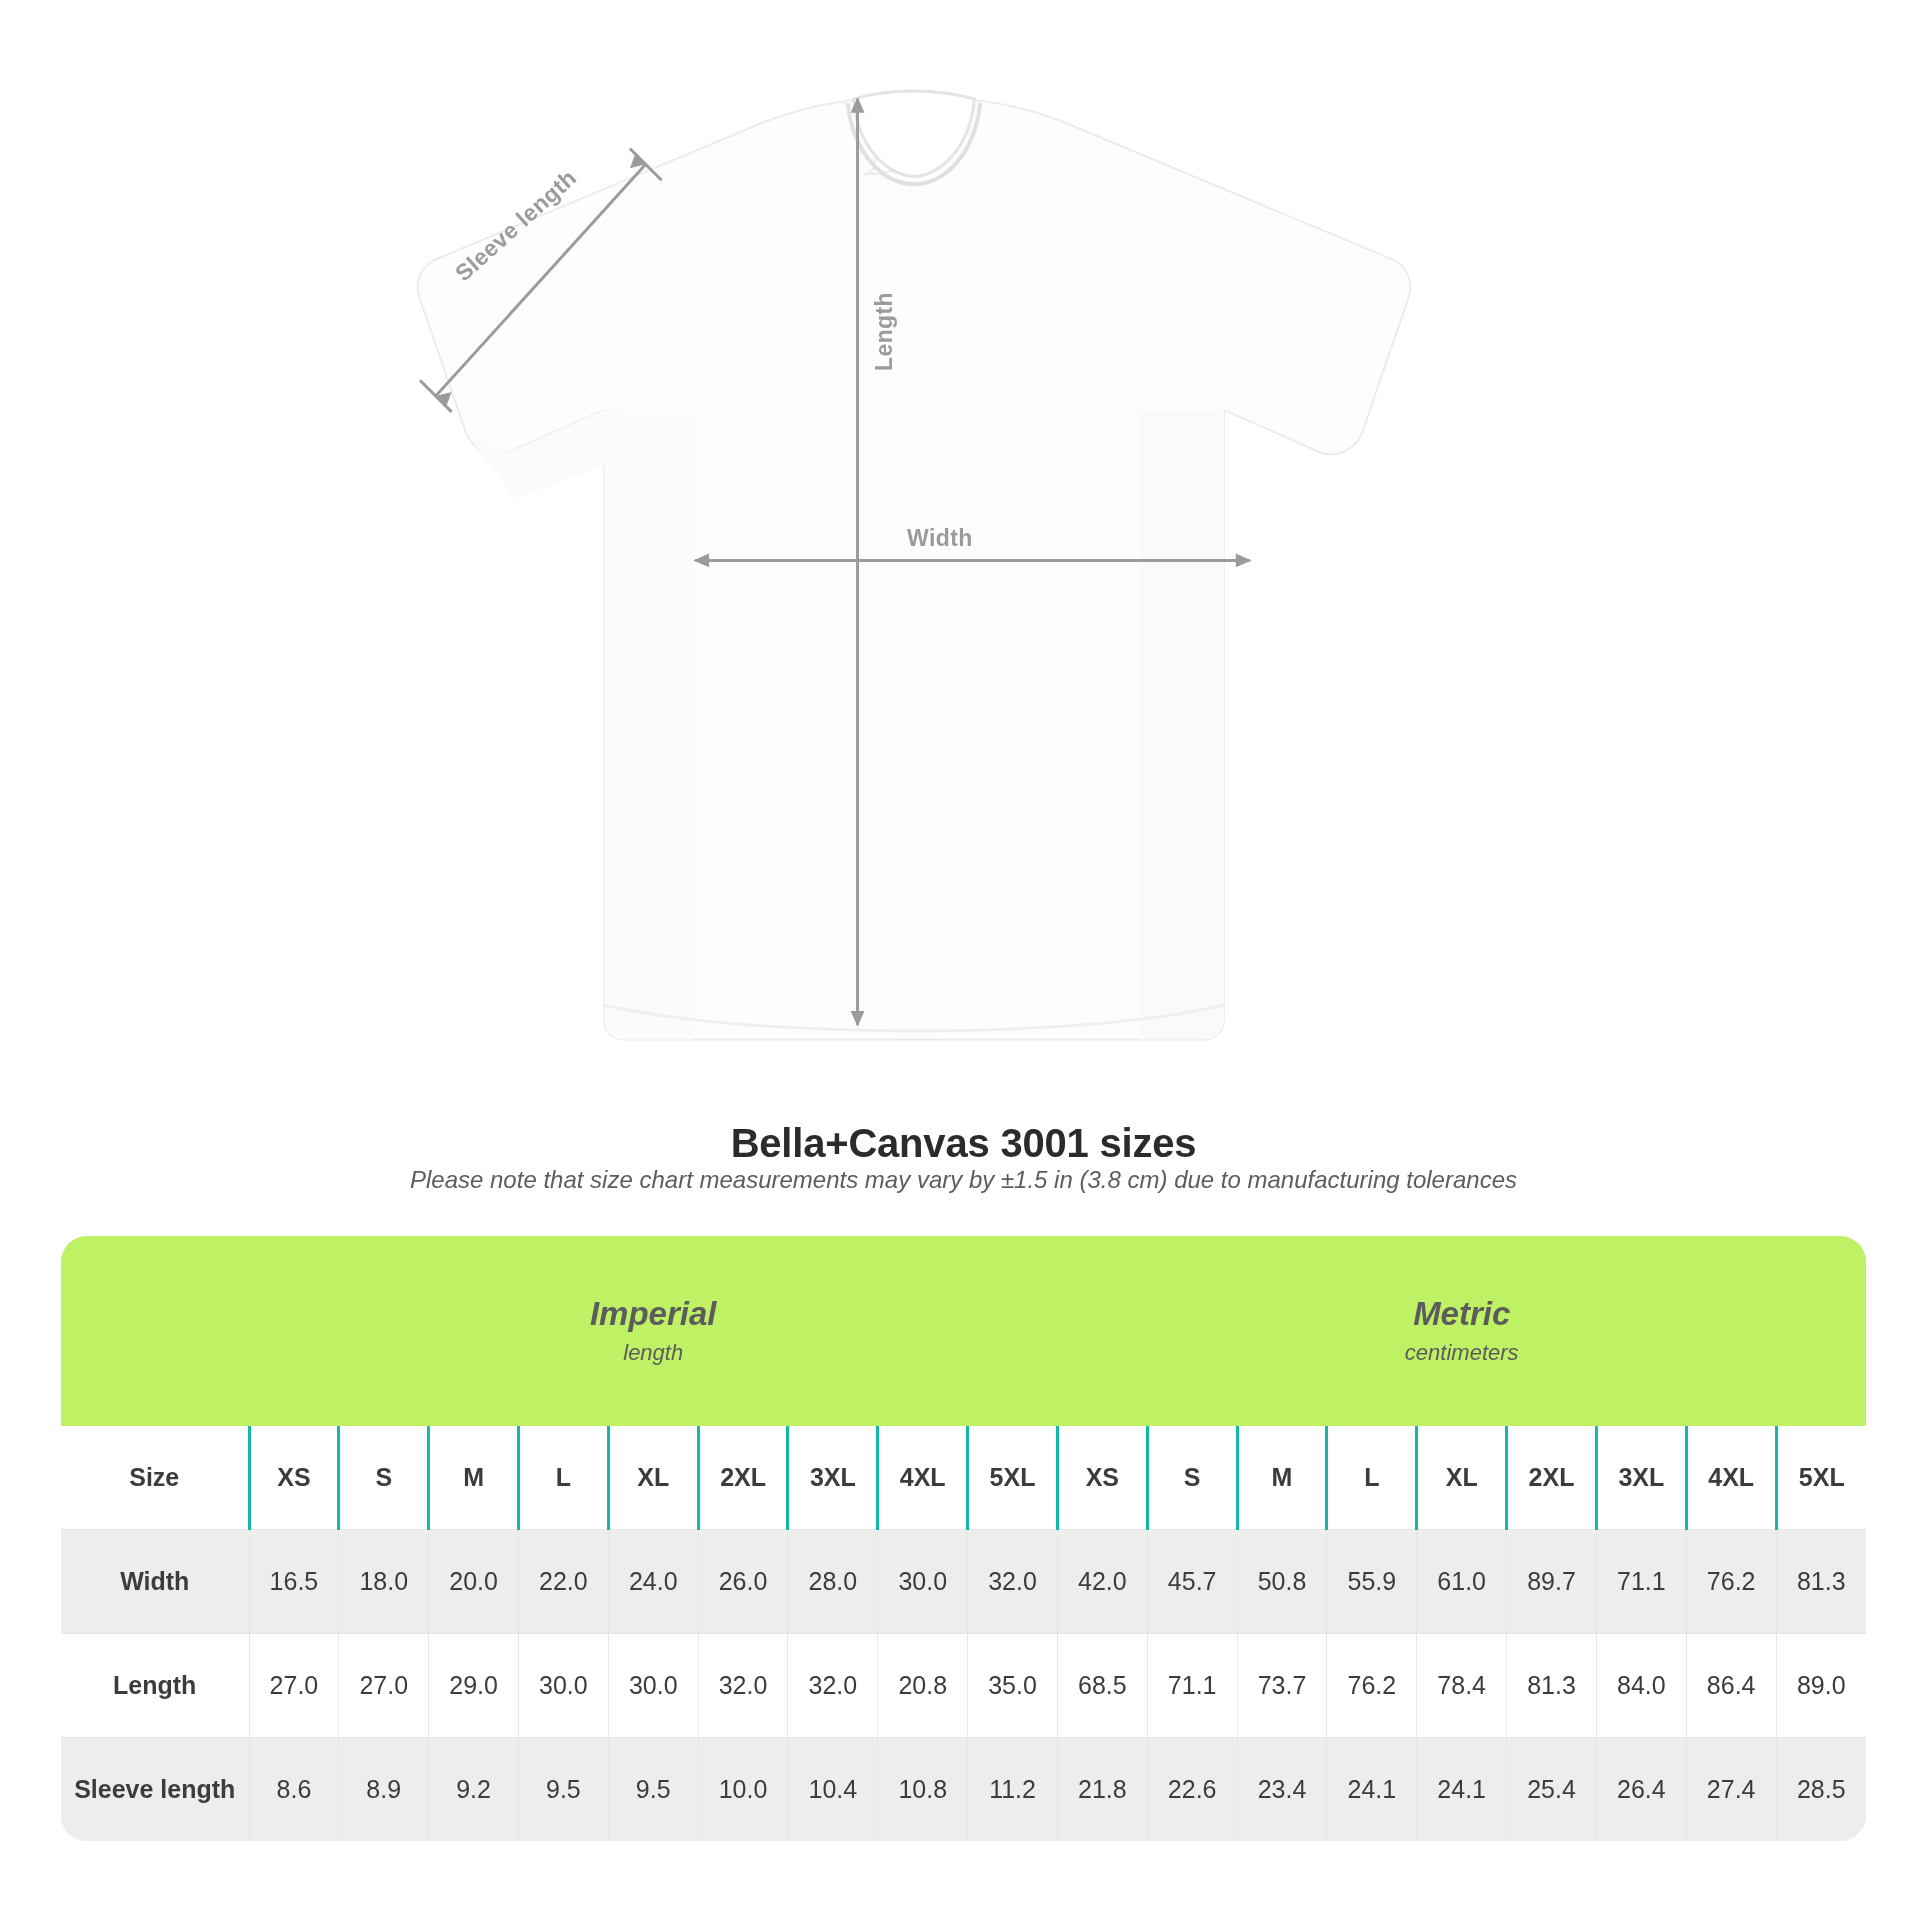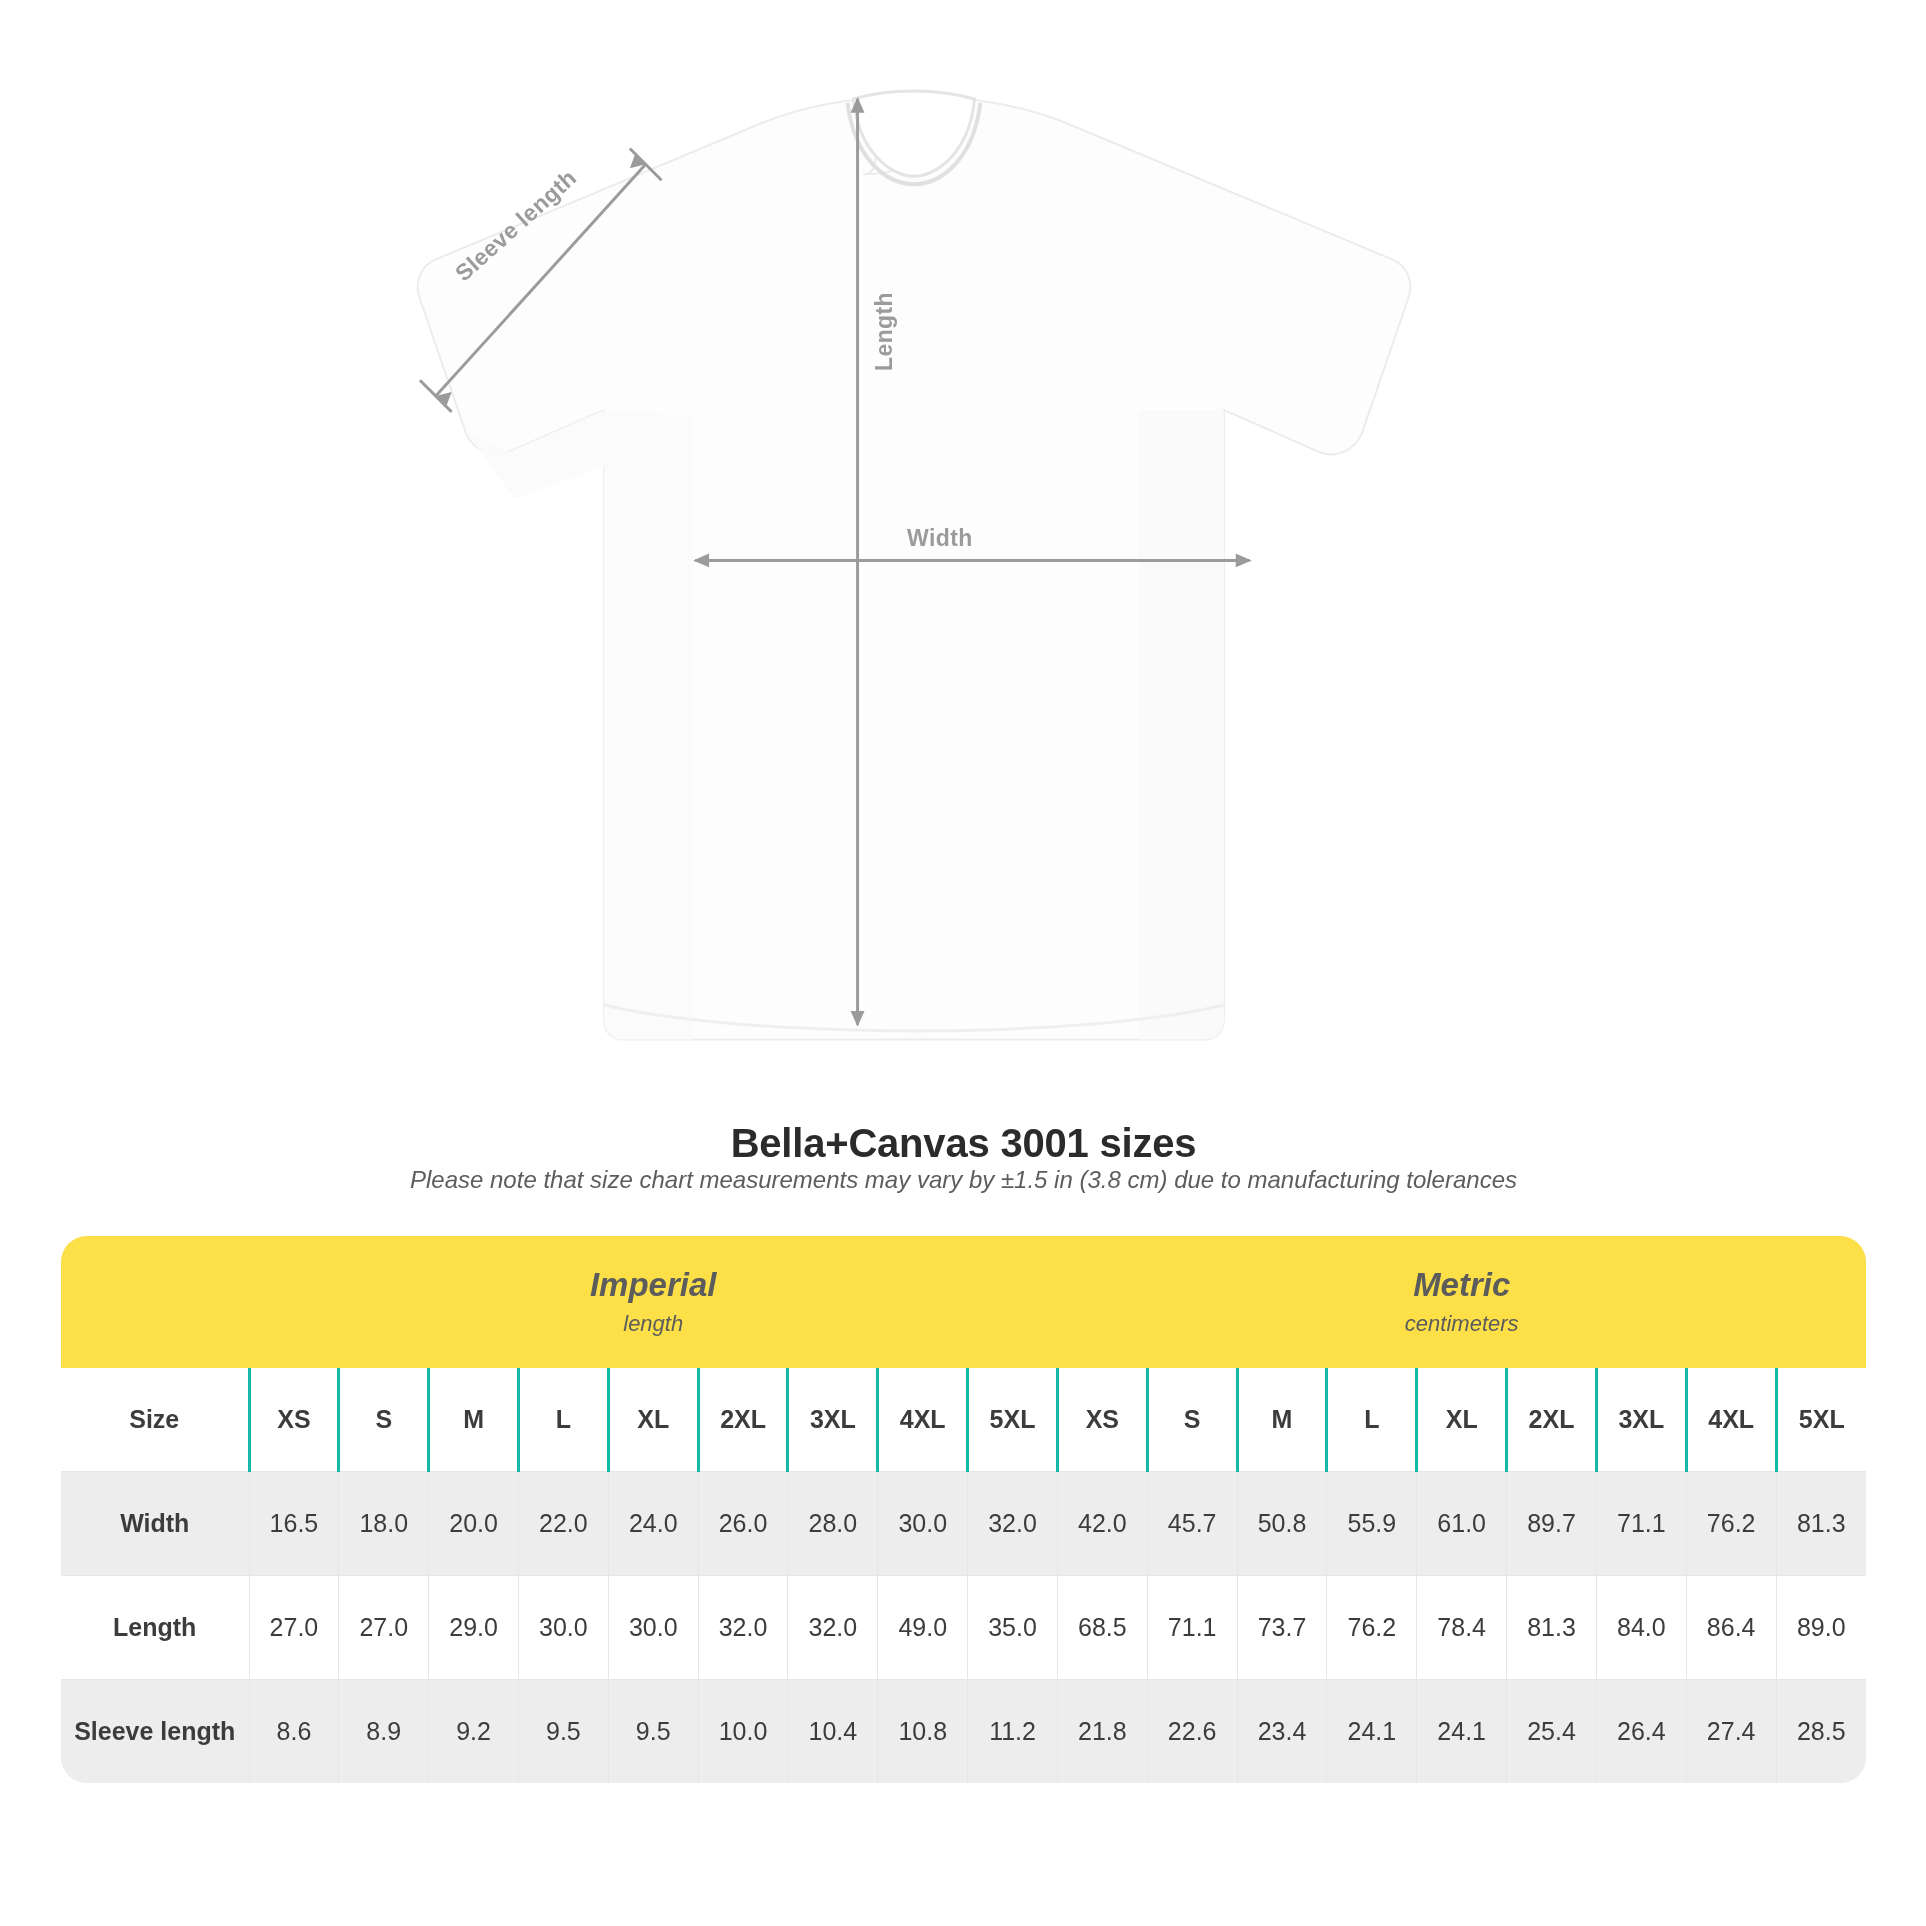--- a/index.html
+++ b/index.html
@@ -88,22 +88,22 @@
     table-layout: fixed;
   }
   table.size-table td, table.size-table th {
     text-align: center;
     vertical-align: middle;
     font-size: 25px;
     color: #3c3c3c;
     padding: 0;
   }
   .unit-row td {
-    height: 132px;
-    background: #fde047;
+    height: 190px;
+    background: #bef264;
     border: none;
   }
   .unit-name {
     font-size: 33px;
     font-weight: bold;
     font-style: italic;
     color: #5c5c5c;
     line-height: 1.1;
   }
   .unit-sub {
@@ -269,21 +269,21 @@
 
         <tr class="data-row row-shade-light">
           <td class="row-label">Length</td>
           <td>27.0</td>
           <td>27.0</td>
           <td>29.0</td>
           <td>30.0</td>
           <td>30.0</td>
           <td>32.0</td>
           <td>32.0</td>
-          <td>49.0</td>
+          <td>20.8</td>
           <td>35.0</td>
           <td>68.5</td>
           <td>71.1</td>
           <td>73.7</td>
           <td>76.2</td>
           <td>78.4</td>
           <td>81.3</td>
           <td>84.0</td>
           <td>86.4</td>
           <td>89.0</td>

